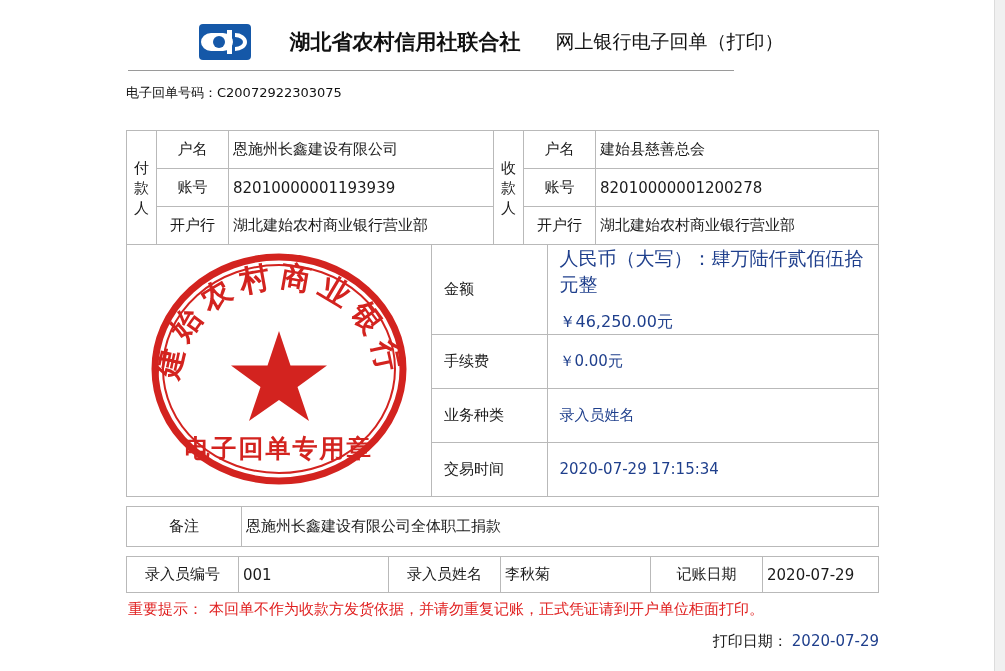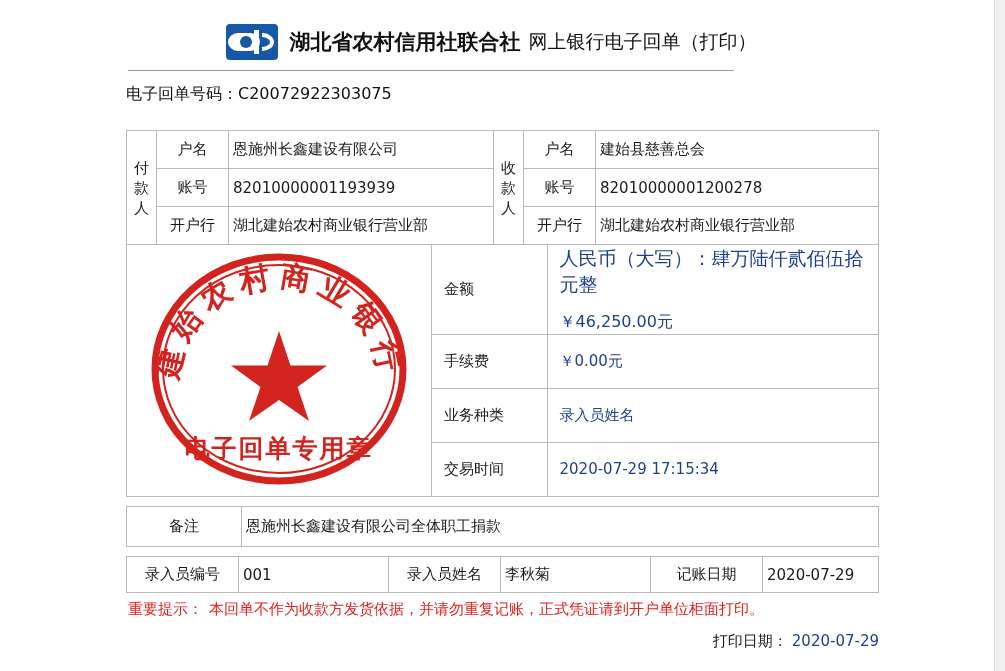--- a/index.html
+++ b/index.html
@@ -33,20 +33,21 @@
   
   .header {
     position: absolute;
     left: 120px;
     top: 16px;
     width: 740px;
     height: 52px;
     display: flex;
     align-items: center;
     justify-content: center;
+    gap: 27px;
   }
   .logo {
     width: 56px;
     height: 42px;
     margin-right: 10px;
     flex: none;
   }
   .bank-name {
     font-family: "DejaVu Sans", sans-serif;
     font-size: 21px;
@@ -70,21 +71,21 @@
     height: 0;
     border-top: 1px solid #9a9a9a;
   }
 
   
   .receipt-no {
     position: absolute;
     left: 126px;
     top: 84px;
     font-family: "DejaVu Sans", sans-serif;
-    font-size: 16px;
+    font-size: 13px;
     color: #111111;
     white-space: nowrap;
   }
 
   
   .tbl {
     position: absolute;
     border-collapse: collapse;
     table-layout: fixed;
     font-family: "DejaVu Sans", sans-serif;

